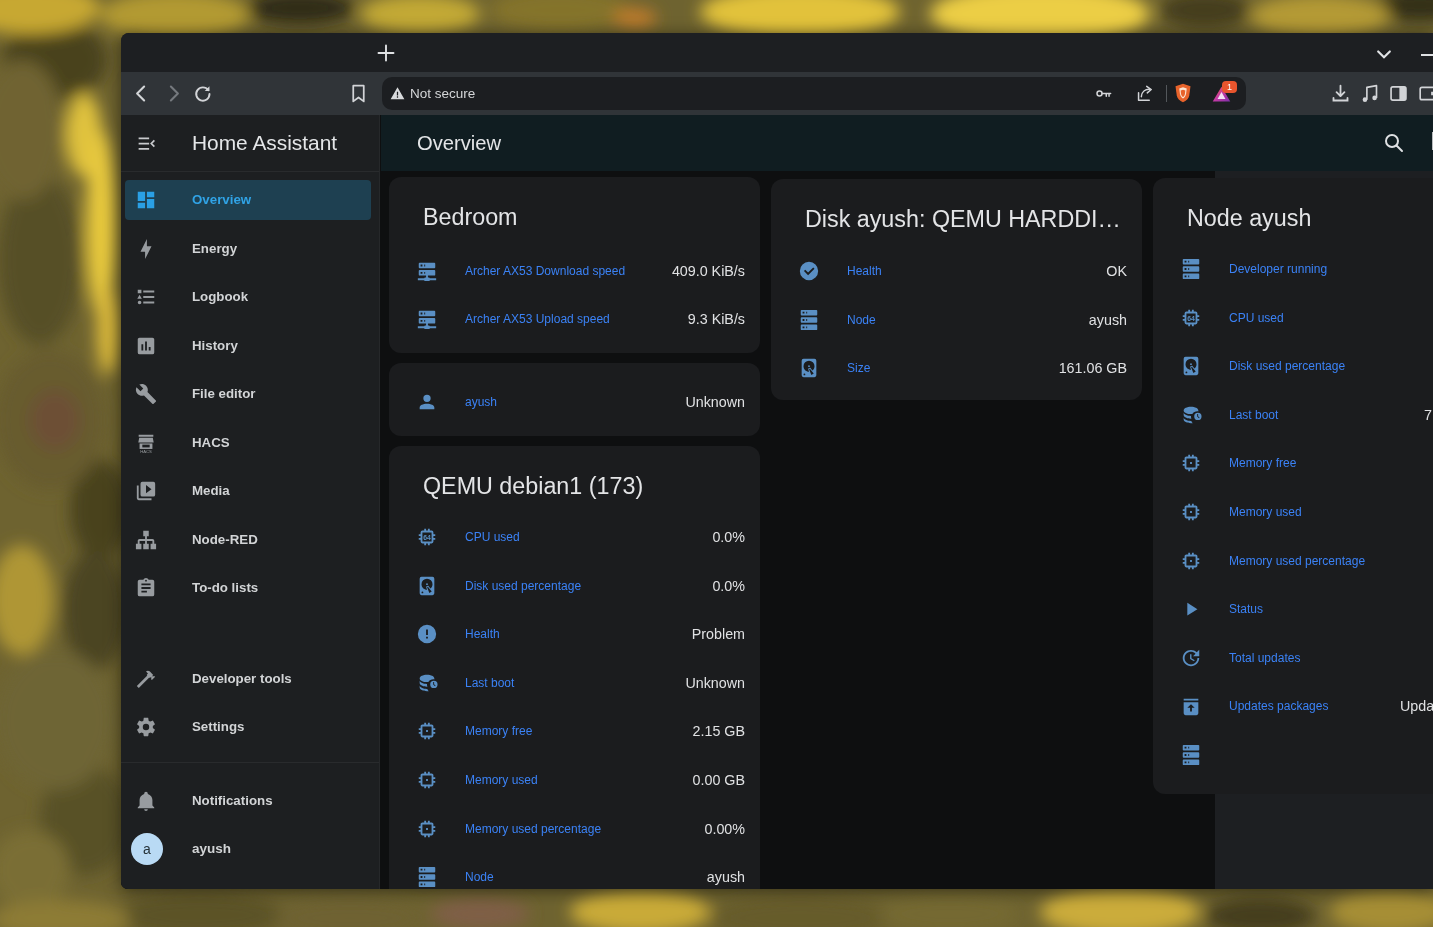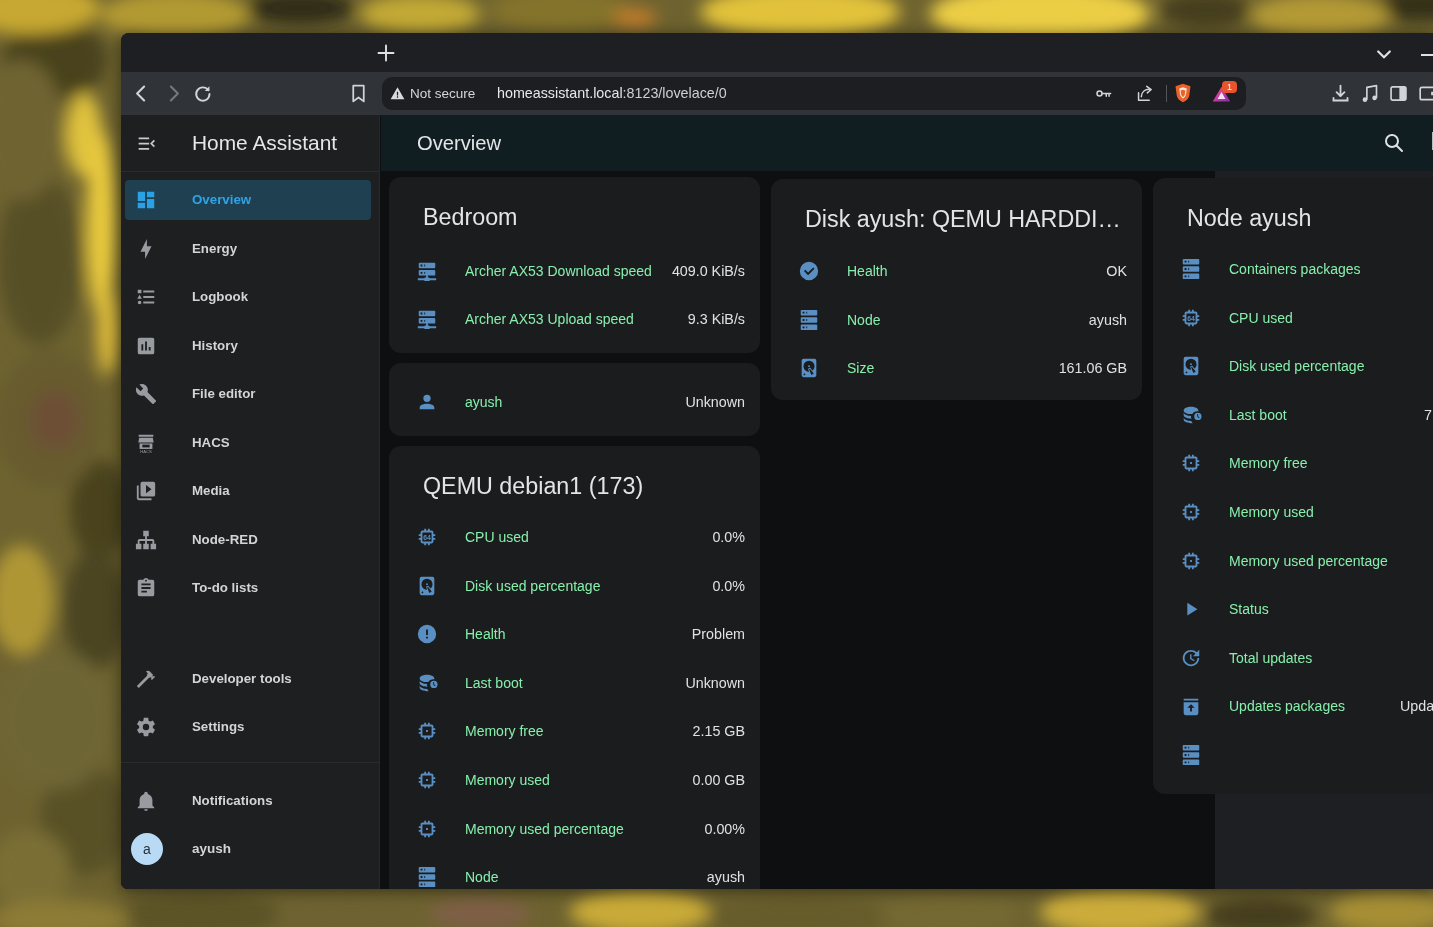--- a/index.html
+++ b/index.html
@@ -46,21 +46,21 @@
 #ha-header .search { position:absolute; left:1001px; top:16px; width:24px; height:24px; color:#dfe1e3; }
 .col { position:absolute; top:62px; width:371px; }
 .col { }
 #col1 { left:8px; }
 #col2 { left:390px; top:64px; }
 #col3 { left:772px; top:63px; }
 .card { position:relative; background:#1b1c1e; border-radius:12px; margin-bottom:10px; }
 .card h1 { font-weight:400; font-size:23.3px; color:#e3e4e6; padding:26px 8px 0 34px; line-height:28px; letter-spacing:0; white-space:nowrap; overflow:hidden; text-overflow:ellipsis; }
 .row { position:relative; height:48.6px; }
 .row .ic { position:absolute; left:27px; top:13px; width:22px; height:22px; color:#5a8fc4; }
-.row .nm { position:absolute; left:76px; top:0; line-height:48.6px; font-size:14px; color:#86efac; white-space:nowrap; }
+.row .nm { position:absolute; left:76px; top:0; line-height:48.6px; font-size:12px; color:#3b82f6; white-space:nowrap; }
 .row .vl { position:absolute; right:15px; top:0; line-height:48.6px; font-size:14.3px; color:#e0e1e3; white-space:nowrap; }
 .row .vlx { position:absolute; top:0; line-height:48.6px; font-size:14.3px; color:#e0e1e3; white-space:nowrap; }
 .pad { height:13px; }
 svg { display:block; }
 </style>
 </head>
 <body>
 <svg id="wall" viewBox="0 0 1433 927" preserveAspectRatio="none">
   <rect width="1433" height="927" fill="#6e6330"></rect>
   <g filter="url(#blur1)">
@@ -134,21 +134,20 @@
         <path d="M19.9 3.8 V9 H14.6 Z" fill="currentColor"></path>
       </svg>
     <svg class="nicon" style="left:227px" viewBox="0 0 24 24">
         <path d="M6 3 H18 V21 L12 16.5 L6 21 Z" stroke="currentColor" stroke-width="2" fill="none" stroke-linejoin="round"></path>
       </svg>
     <div id="urlbar">
       <svg class="sec" viewBox="0 0 24 24">
           <path d="M12 2 L23 21 H1 Z M11 9 h2 v6 h-2 Z M11 16.5 h2 v2.2 h-2 Z" fill="currentColor" fill-rule="evenodd"></path>
         </svg>
       <div class="sectext">Not secure</div>
-      <div class="url">homeassistant.local<span>:8123/lovelace/0</span></div>
 
       <svg class="nicon" style="left:712px;top:7px;width:19px;height:19px" viewBox="0 0 24 24">
           <circle cx="7" cy="12" r="3.2" stroke="currentColor" stroke-width="1.9" fill="none"></circle>
           <path d="M10.2 12 H21 M15.5 12 v3.4 M19 12 v3.4" stroke="currentColor" stroke-width="1.9" fill="none" stroke-linecap="round"></path>
         </svg>
 
       <svg class="nicon" style="left:753px;top:7px;width:19px;height:19px" viewBox="0 0 24 24">
           <path d="M4.5 11 V20.5 H18" stroke="currentColor" stroke-width="1.9" fill="none" stroke-linecap="round" stroke-linejoin="round"></path>
           <path d="M8 16 C8.5 9.5 13 6.5 18.5 6.8" stroke="currentColor" stroke-width="1.9" fill="none" stroke-linecap="round"></path>
           <path d="M14.8 3 L20.5 7 L15.5 11.2" stroke="currentColor" stroke-width="1.9" fill="none" stroke-linecap="round" stroke-linejoin="round"></path>
@@ -414,21 +413,21 @@
       </div>
 
       <div class="col" id="col3">
         <div class="card" style="height:616px;width:371px">
           <h1>Node ayush</h1>
           <div class="pad"></div>
           <div class="row">
             <svg class="ic" viewBox="0 0 24 24">
                 <path d="M4,1H20A1,1 0 0,1 21,2V6A1,1 0 0,1 20,7H4A1,1 0 0,1 3,6V2A1,1 0 0,1 4,1M4,9H20A1,1 0 0,1 21,10V14A1,1 0 0,1 20,15H4A1,1 0 0,1 3,14V10A1,1 0 0,1 4,9M4,17H20A1,1 0 0,1 21,18V22A1,1 0 0,1 20,23H4A1,1 0 0,1 3,22V18A1,1 0 0,1 4,17M9,5H10V3H9V5M9,13H10V11H9V13M9,21H10V19H9V21M5,3V5H7V3H5M5,11V13H7V11H5M5,19V21H7V19H5Z" fill="currentColor"></path>
               </svg>
-            <div class="nm">Containers packages</div>
+            <div class="nm">Developer running</div>
           </div>
           <div class="row">
             <svg class="ic" viewBox="0 0 24 24">
                 <path d="M9,3V5H7A2,2 0 0,0 5,7V9H3V11H5V13H3V15H5V17A2,2 0 0,0 7,19H9V21H11V19H13V21H15V19H17A2,2 0 0,0 19,17V15H21V13H19V11H21V9H19V7A2,2 0 0,0 17,5H15V3H13V5H11V3H9M7,7H17V17H7V7Z" fill="currentColor" fill-rule="evenodd"></path>
                 <text x="12" y="14.8" font-size="7.5" text-anchor="middle" fill="currentColor" font-family="Liberation Sans" font-weight="bold">64</text>
               </svg>
             <div class="nm">CPU used</div>
           </div>
           <div class="row">
             <svg class="ic" viewBox="0 0 24 24">

